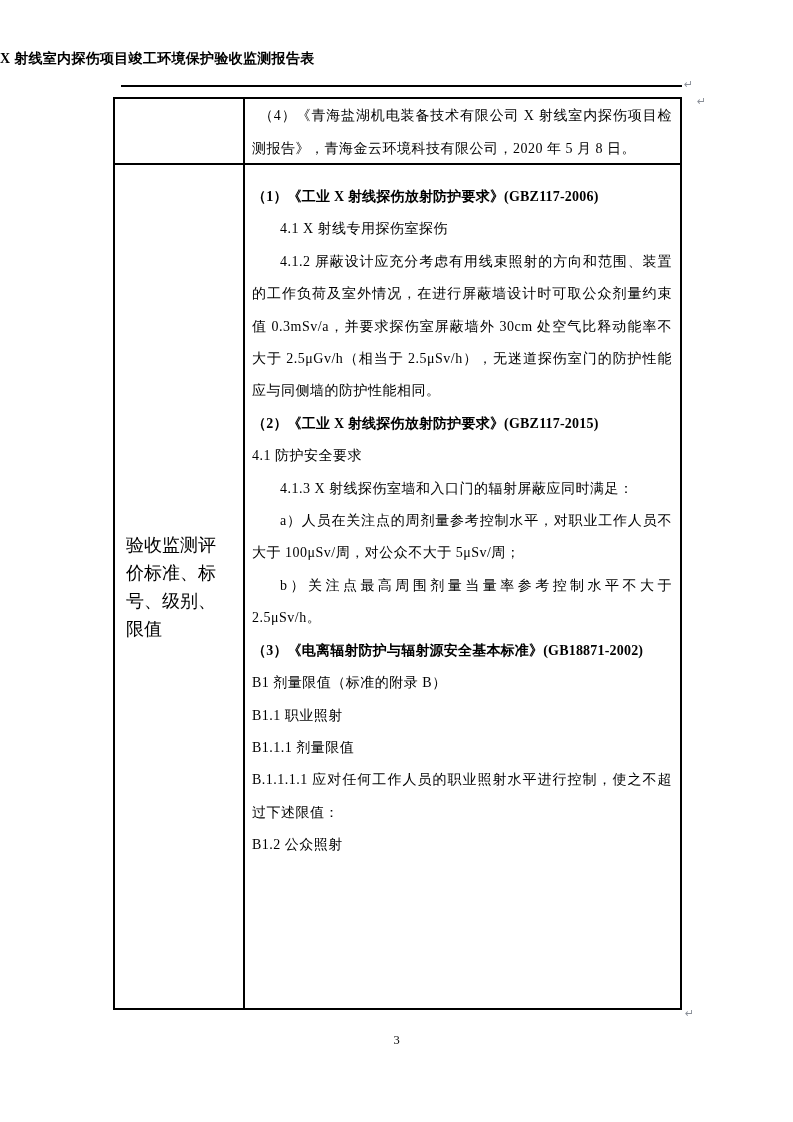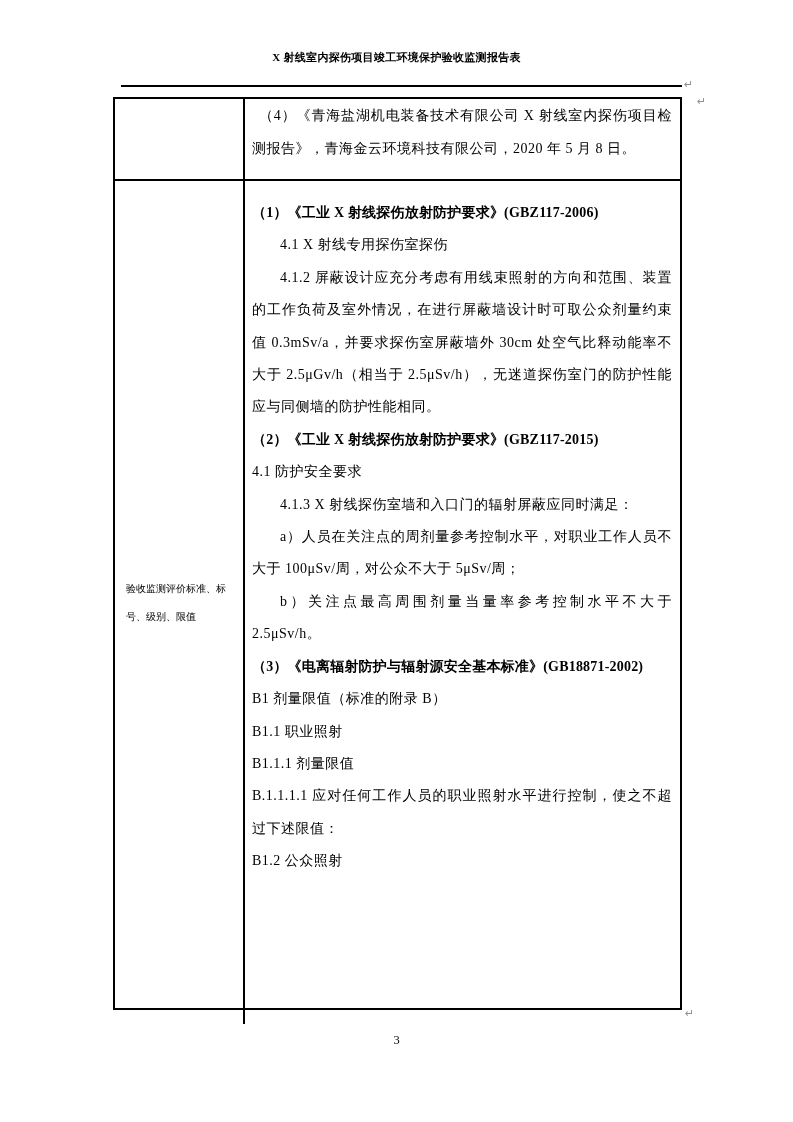--- a/index.html
+++ b/index.html
@@ -7,44 +7,44 @@
     width: 793px; height: 1122px;
     font-family: "Liberation Serif", "DejaVu Serif", serif;
     color: #000;
   }
   * { box-sizing: border-box; }
 
   .page { position: relative; width: 793px; height: 1122px; background: #fff; }
 
   .doc-title {
     position: absolute; top: 50px; left: 0; width: 100%;
-    text-align: center; font-size: 11px; font-weight: bold;
+    text-align: left; font-size: 14px; font-weight: bold;
     letter-spacing: 0.3px; white-space: nowrap;
   }
 
   .header-rule {
     position: absolute; left: 121px; top: 85px;
     width: 561px; height: 2px; background: #000;
   }
 
   .doc-table {
     position: absolute; left: 113px; top: 97px;
     width: 569px; height: 913px;
     border: 2px solid #000;
   }
   .t-row { display: flex; width: 100%; }
-  .t-row.reference-row { height: 82px; border-bottom: 2px solid #000; }
+  .t-row.reference-row { height: 66px; border-bottom: 2px solid #000; }
   .t-row.standards-row { height: 843px; }
 
   .cell-label {
     width: 130px; flex: none;
     border-right: 2px solid #000;
     display: flex; align-items: center;
     padding: 8px 11px;
-    font-size: 10px; line-height: 28px;
+    font-size: 18px; line-height: 28px;
     line-break: anywhere;
   }
   .cell-content {
     flex: 1; min-width: 0;
     padding: 0 8px 0 7px;
     font-size: 14px;
   }
   .reference-row .cell-content {
     line-height: 33px; text-indent: 7px;
     letter-spacing: 0.5px; text-align: justify;

